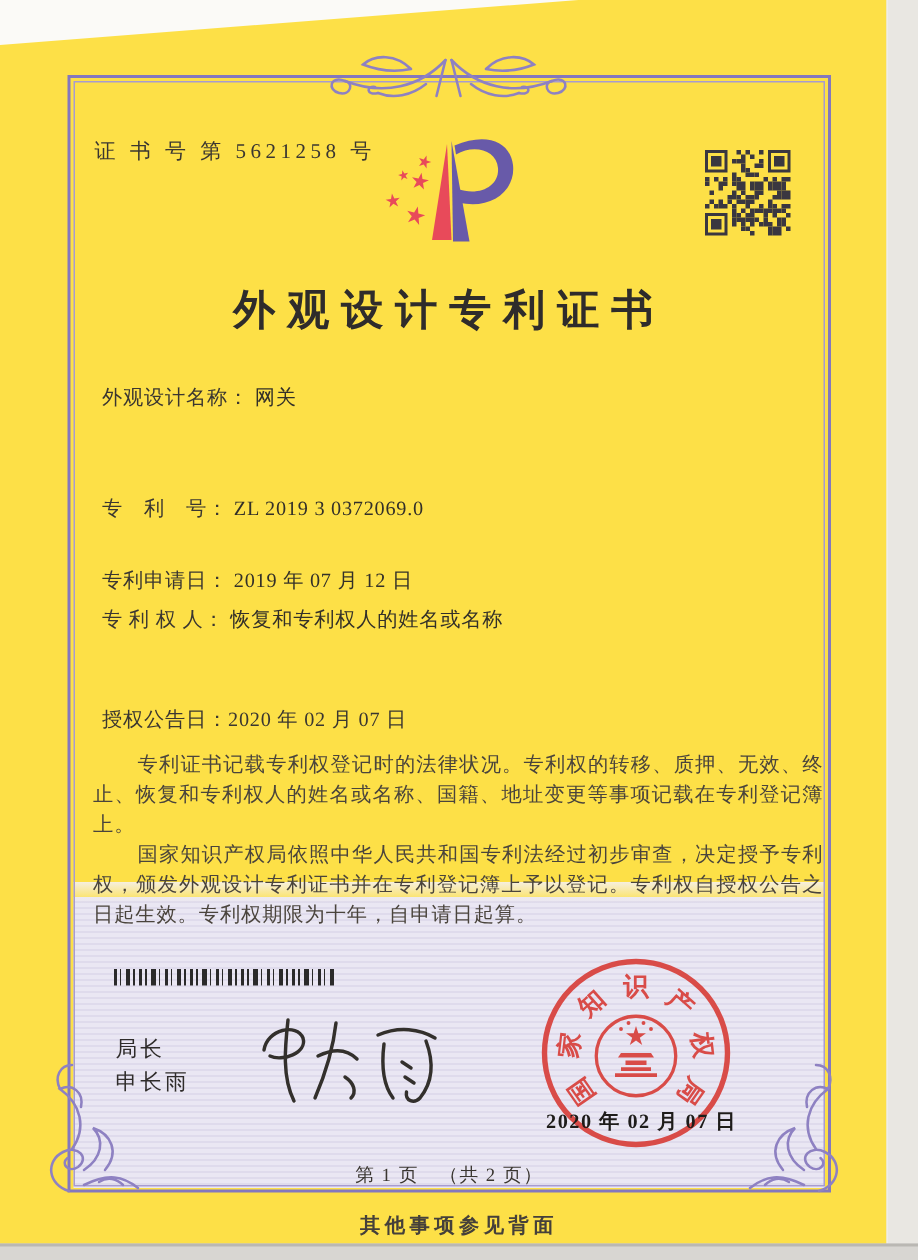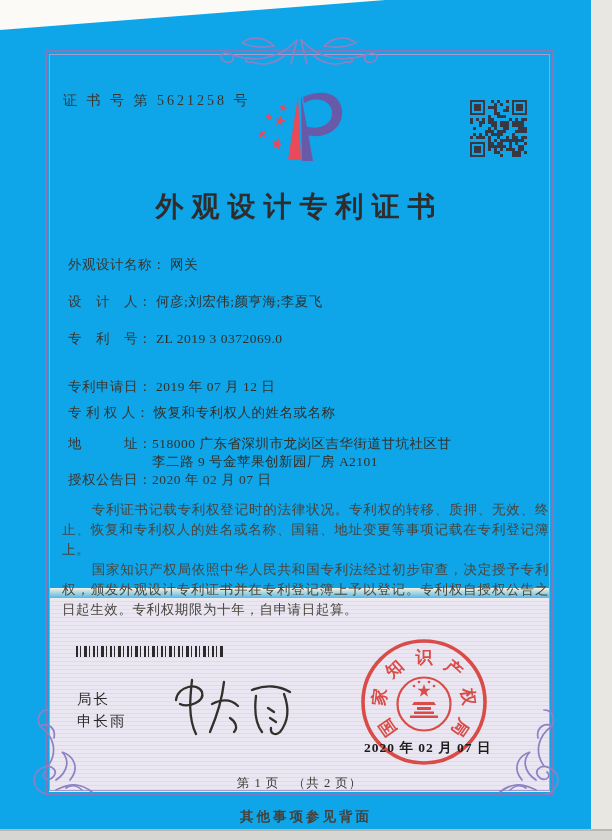--- a/index.html
+++ b/index.html
@@ -1,17 +1,17 @@
 <!DOCTYPE html>
 <html><head>
 <meta charset="utf-8">
 <style>
   html,body{margin:0;padding:0;}
   body{background:#dcdad6;font-family:"Liberation Serif","DejaVu Serif",serif;}
-  #stage{position:relative;width:612px;height:840px;overflow:hidden;background:#0ea5e9;}
+  #stage{position:relative;width:612px;height:840px;overflow:hidden;background:#fde047;}
   .abs{position:absolute;}
 
   
   #scan-wedge{left:0;top:0;width:612px;height:30px;background:#fbfaf7;
     clip-path:polygon(0 0,63% 0,0 100%);}
   #scan-right{right:0;top:0;width:20px;height:840px;background:#e9e7e2;border-left:1px solid #efede8;}
   #scan-bottom{left:0;bottom:0;width:612px;height:9px;background:#d8d6d2;border-top:2px solid #bab8b3;}
 
   
   #frame{left:45px;top:50px;width:509px;height:745px;border:2.5px solid #8478bd;box-sizing:border-box;}
@@ -265,38 +265,31 @@
     <div class="qf tr"></div>
     <div class="qf bl"></div>
   </div>
 
   <div class="abs" id="title">外观设计专利证书</div>
 
   <div class="abs frow" style="top:256px;">
     <span class="lab">外观设计名称：</span>
     <span class="val">网关</span>
   </div>
-  <div class="abs frow" style="top:293px;">
-    <span class="lab">设　计　人：</span>
-    <span class="val">何彦;刘宏伟;颜亨海;李夏飞</span>
-  </div>
   <div class="abs frow" style="top:330px;">
     <span class="lab">专　利　号：</span>
     <span class="val">ZL 2019 3 0372069.0</span>
   </div>
   <div class="abs frow" style="top:378px;">
     <span class="lab">专利申请日：</span>
     <span class="val">2019 年 07 月 12 日</span>
   </div>
   <div class="abs frow" style="top:404px;">
     <span class="lab">专 利 权 人：</span>
     <span class="val">恢复和专利权人的姓名或名称</span>
-  </div>
-  <div class="abs frow" style="top:435px;">
-    <span class="lab">地　　　址：</span><span class="val" id="addr-val">518000 广东省深圳市龙岗区吉华街道甘坑社区甘李二路 9 号金苹果创新园厂房 A2101</span>
   </div>
   <div class="abs" id="grant-row">
     <span>授权公告日：</span><span>2020 年 02 月 07 日</span>
   </div>
 
   <div class="abs" id="paras">
     <p>专利证书记载专利权登记时的法律状况。专利权的转移、质押、无效、终止、恢复和专利权人的姓名或名称、国籍、地址变更等事项记载在专利登记簿上。</p>
     <p>国家知识产权局依照中华人民共和国专利法经过初步审查，决定授予专利权，颁发外观设计专利证书并在专利登记簿上予以登记。专利权自授权公告之日起生效。专利权期限为十年，自申请日起算。</p>
   </div>
 

